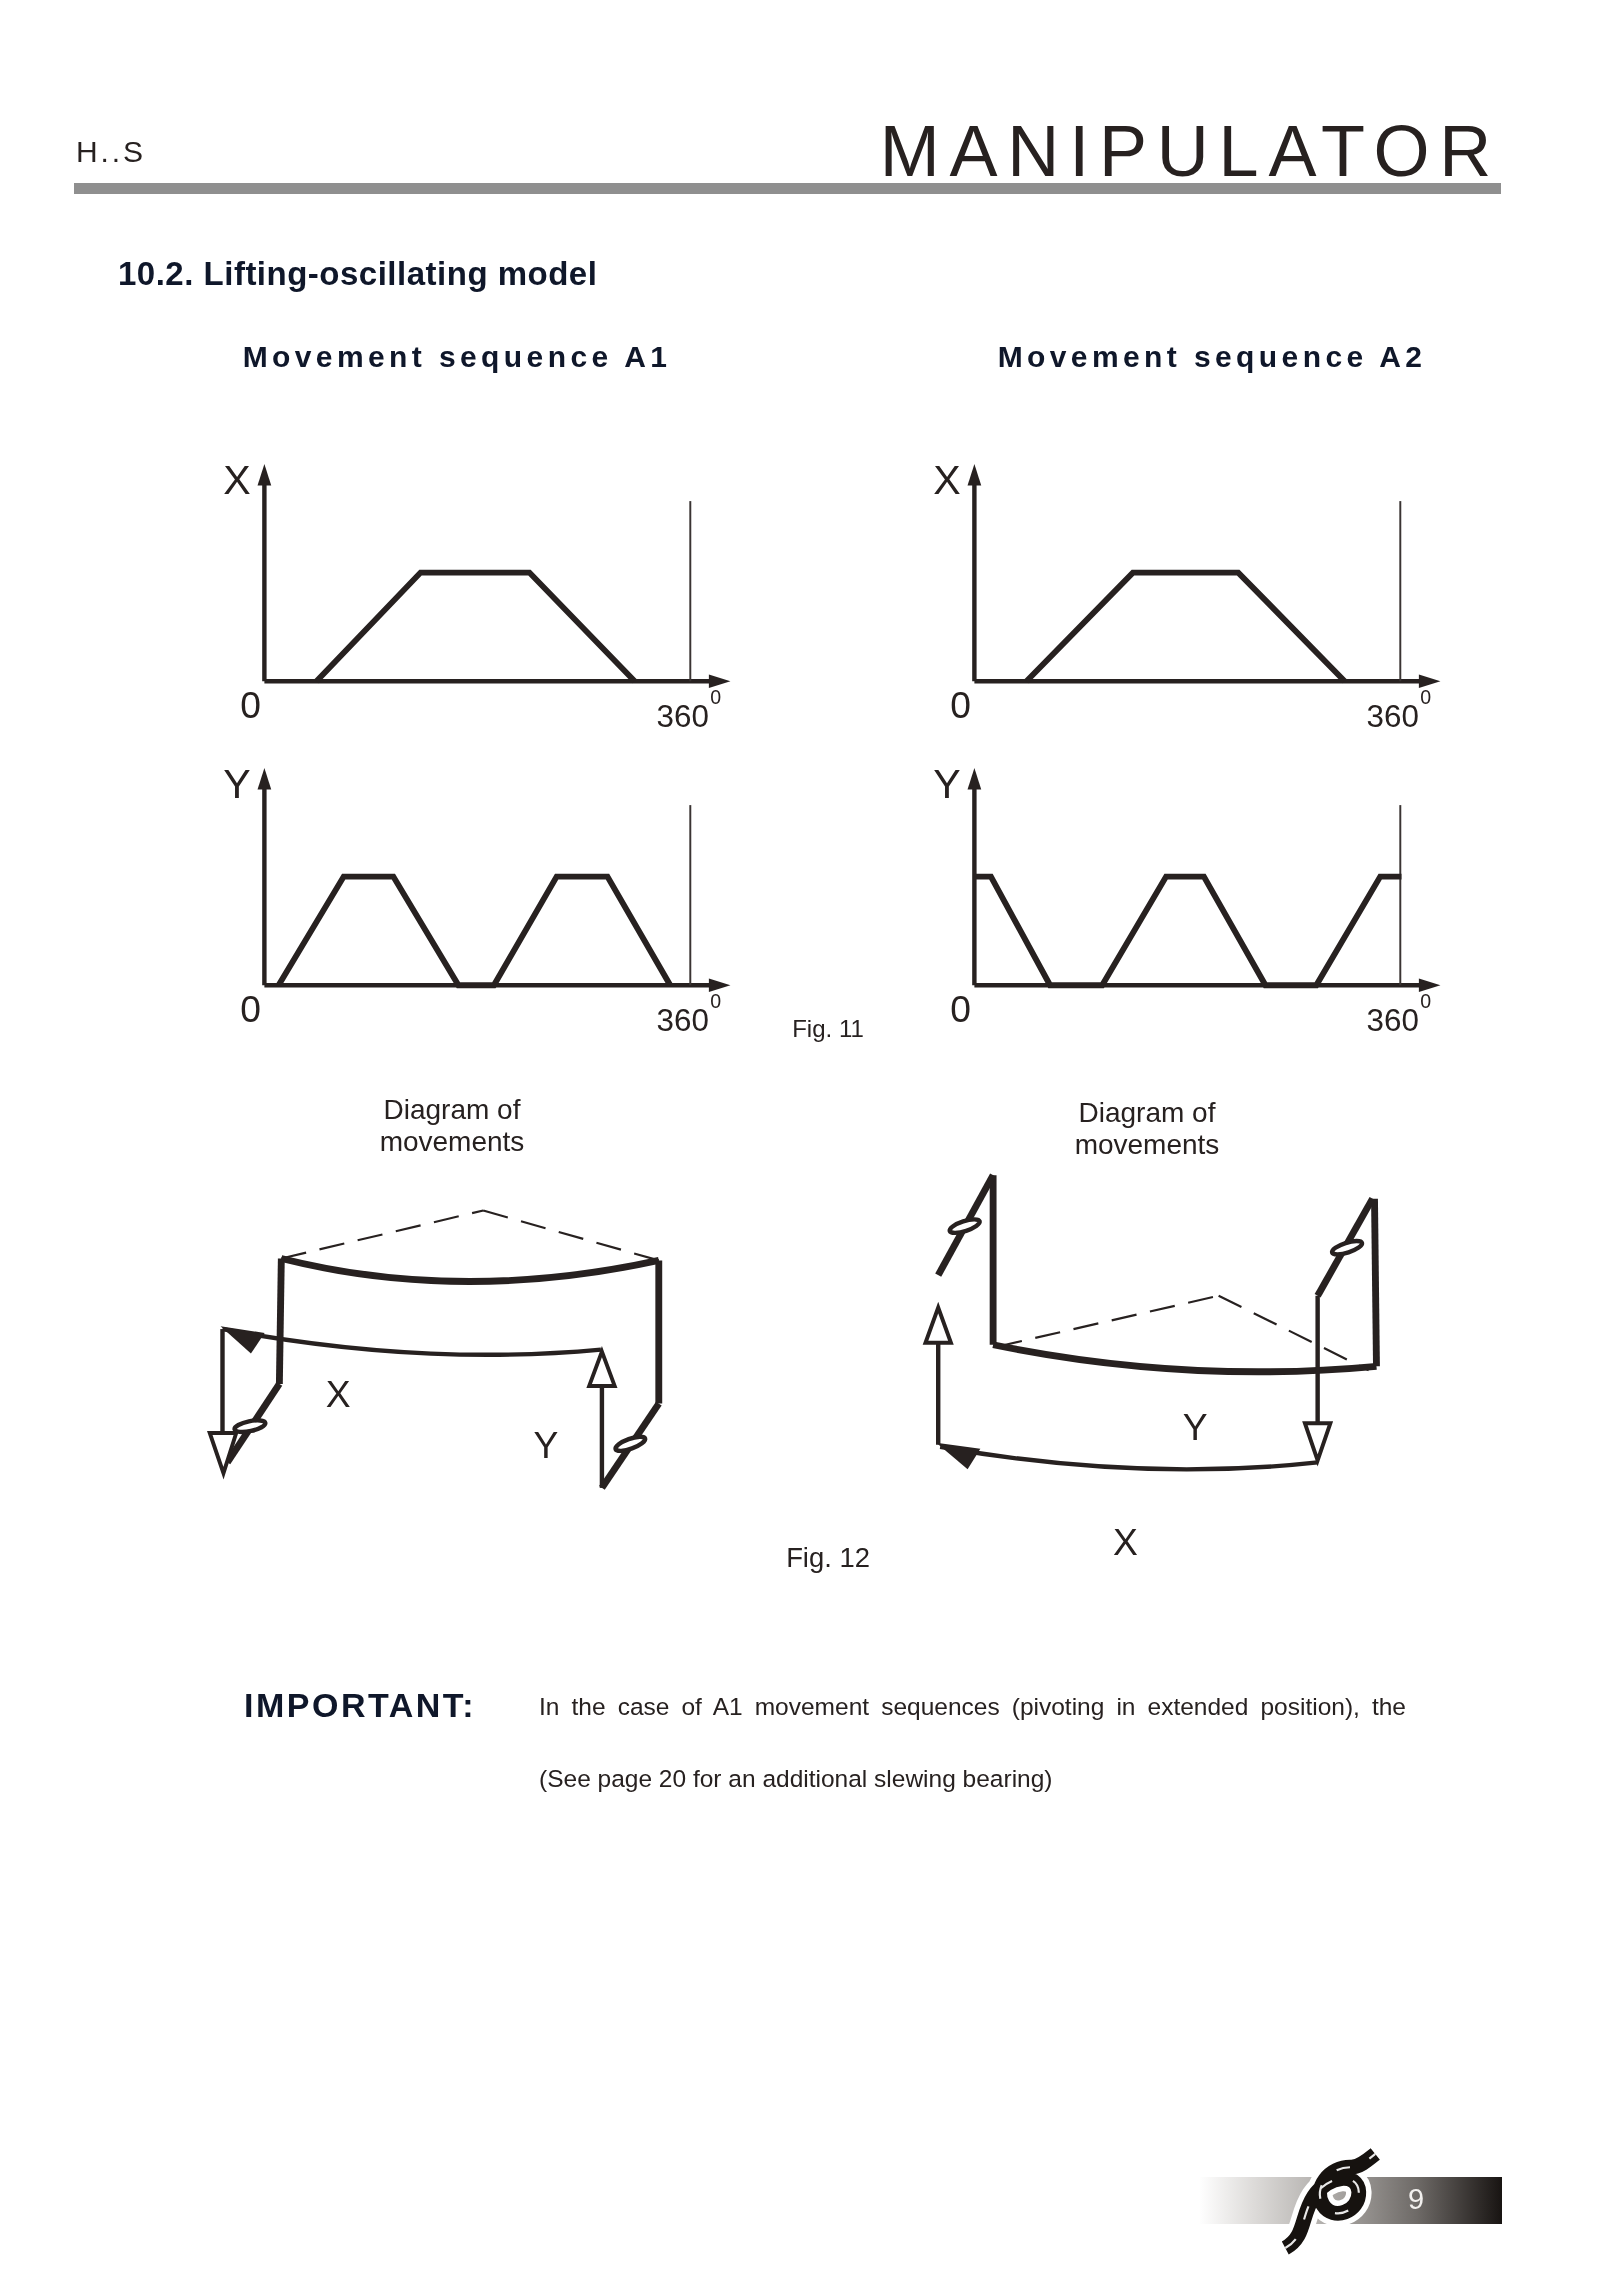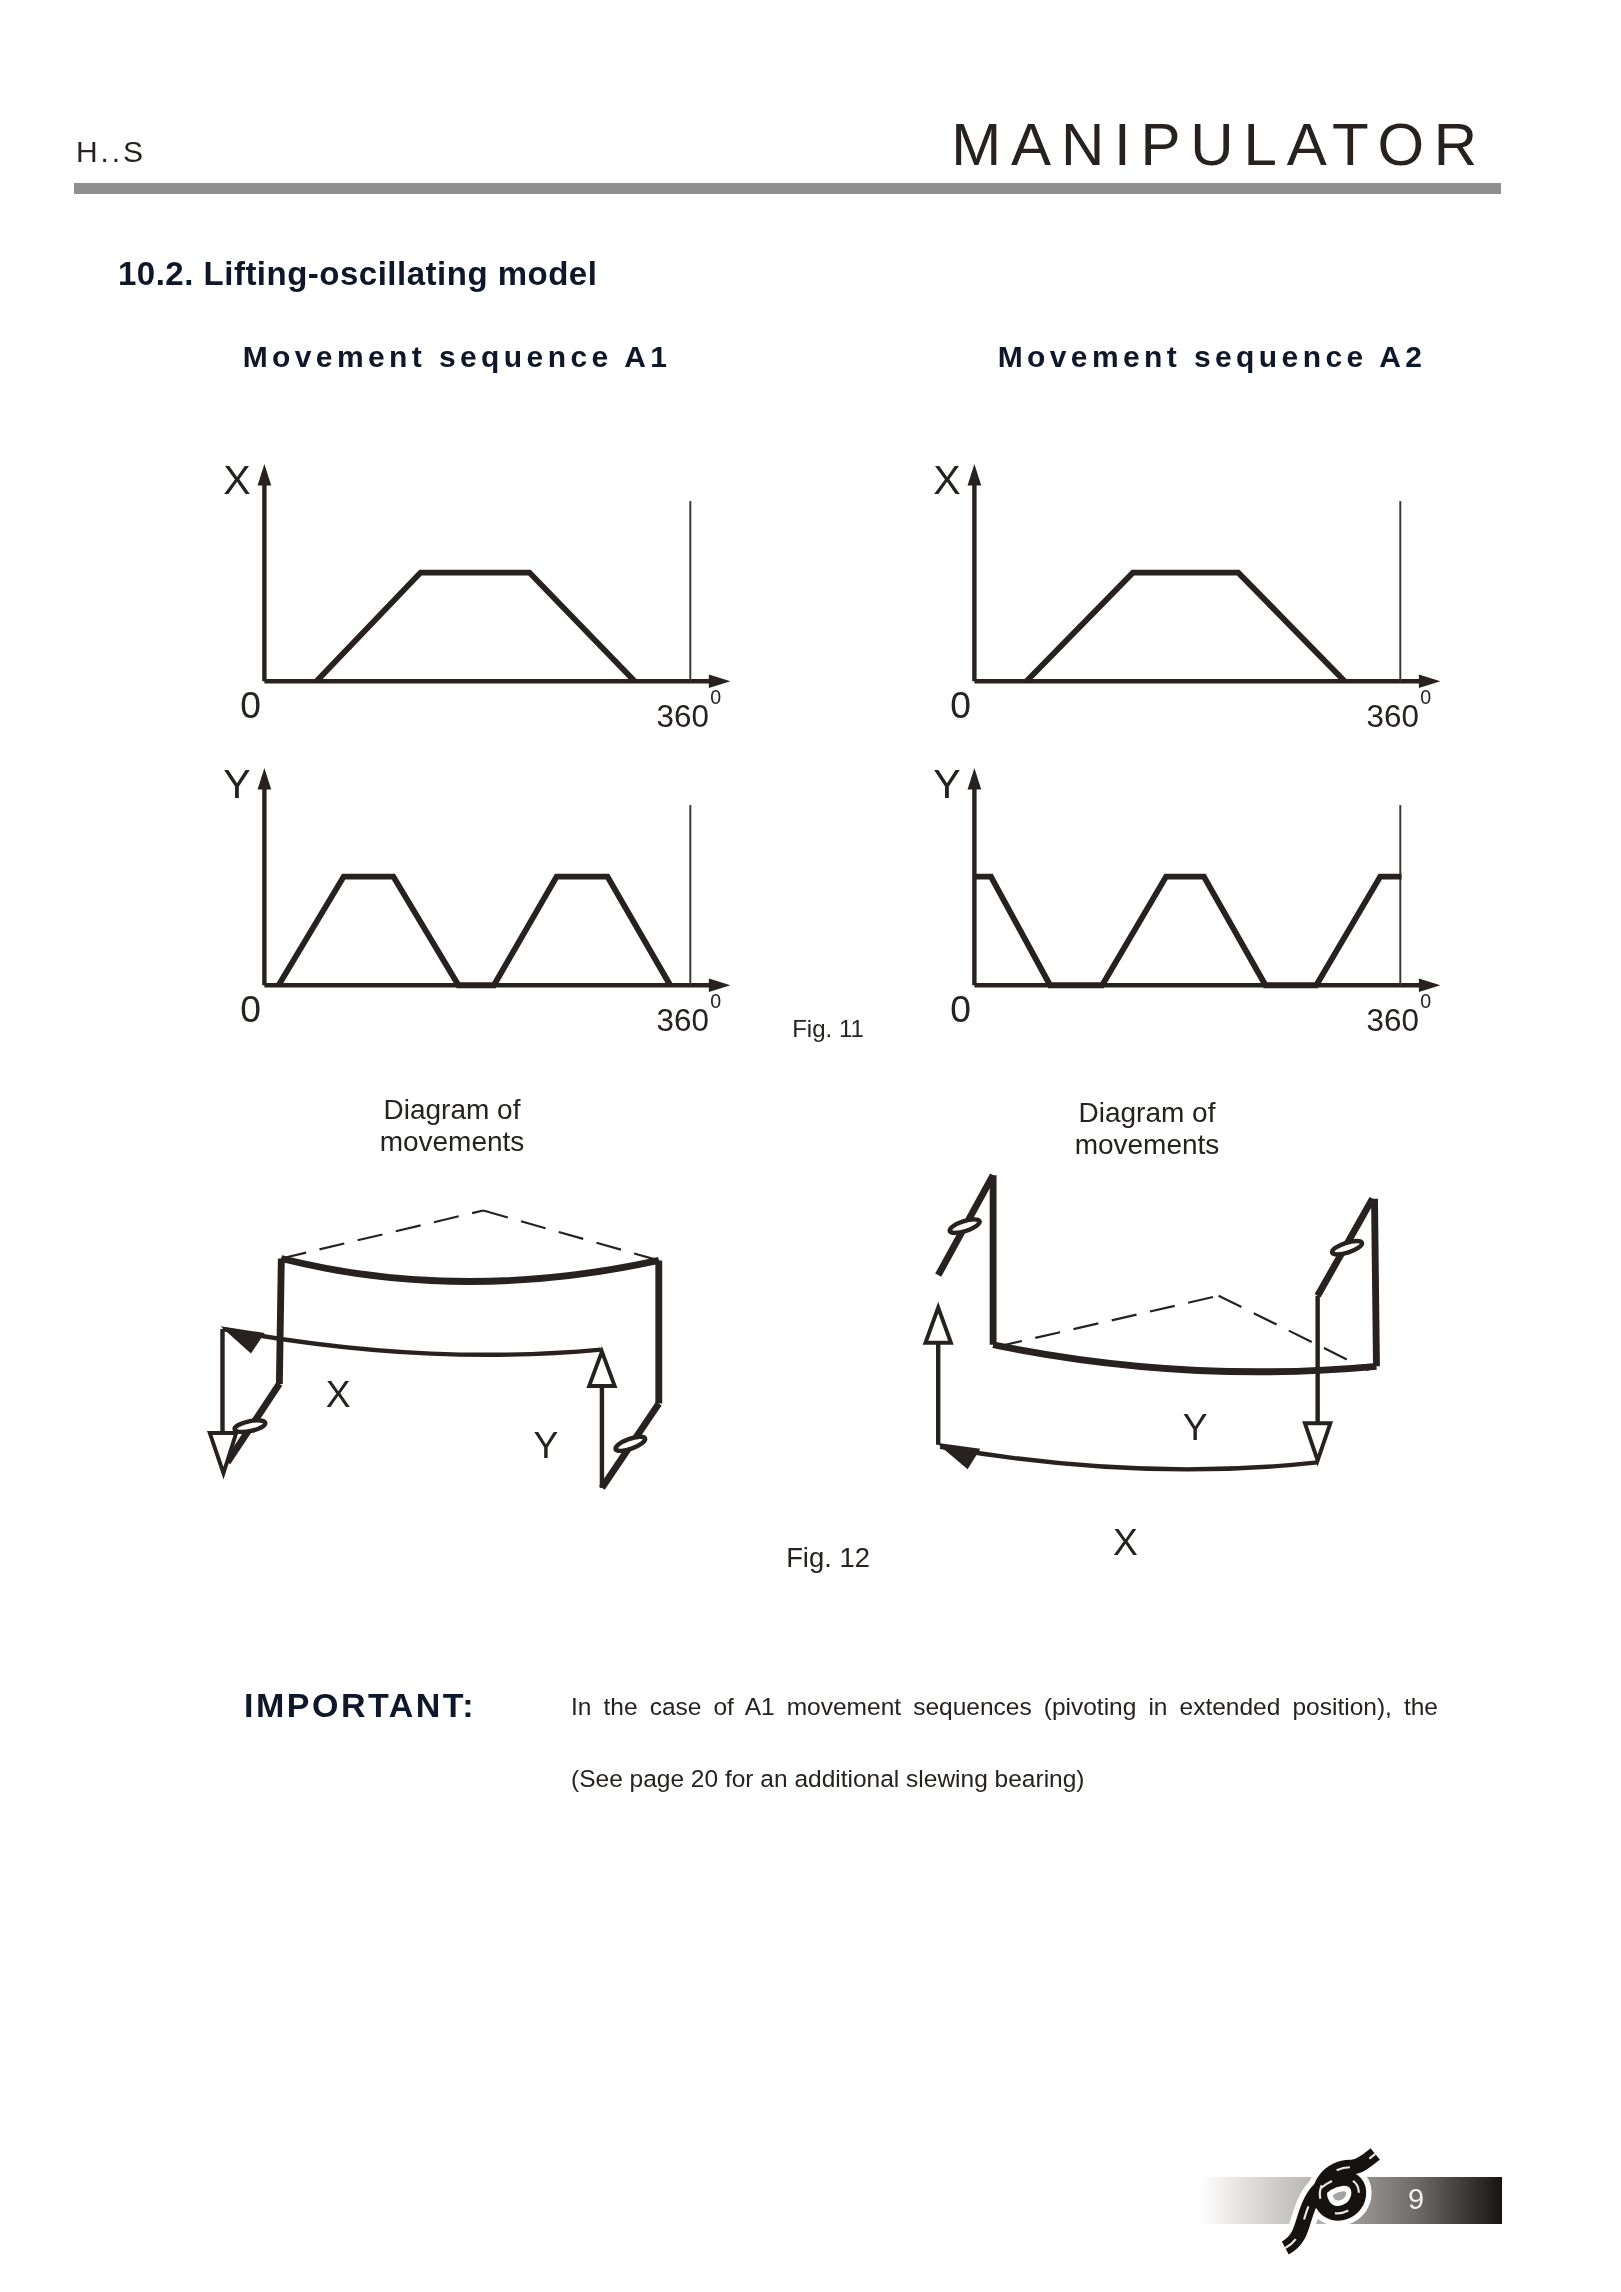--- a/index.html
+++ b/index.html
@@ -5,42 +5,42 @@
   html,body{margin:0;padding:0;}
   body{
     width:1621px;height:2293px;position:relative;background:#ffffff;
     font-family:"Liberation Sans",sans-serif;color:#272120;overflow:hidden;
   }
   .abs{position:absolute;}
   .gray-bold{color:#0f172a;font-weight:bold;}
   .center{text-align:center;}
   
   .hs-code{left:76px;top:135px;font-size:30px;letter-spacing:2.9px;color:#272120;}
-  .brand{right:134px;top:110px;font-size:60px;letter-spacing:9.8px;color:#272120;}
+  .brand{right:120px;top:110px;font-size:72px;letter-spacing:9.8px;color:#272120;}
   .header-rule{left:74px;top:183px;width:1427px;height:10.8px;background:#8f8f8f;}
   
   .section-title{left:118px;top:255px;font-size:33px;letter-spacing:0.5px;}
   .col-head-a1{left:228px;top:340px;width:458px;font-size:30px;letter-spacing:4.4px;}
   .col-head-a2{left:983px;top:340px;width:458px;font-size:30px;letter-spacing:4.4px;}
   
   .chart{width:568px;height:328px;}
   .chart-a1x{left:186px;top:412px;}
   .chart-a2x{left:896px;top:412px;}
   .chart-a1y{left:186px;top:716px;}
   .chart-a2y{left:896px;top:716px;}
   
   .fig11{left:686px;top:1015px;width:284px;font-size:24px;}
   .fig12{left:686px;top:1542px;width:284px;font-size:27.4px;}
   .diag-cap-left{left:310px;top:1094px;width:284px;font-size:28px;}
   .diag-cap-right{left:1005px;top:1097px;width:284px;font-size:28px;}
   
   .diagrams{left:147px;top:1127px;width:1353px;height:461px;}
   
   .important-label{left:244px;top:1686px;font-size:34px;letter-spacing:2.5px;}
-  .important-body{left:539px;top:1689px;width:867px;font-size:24.5px;line-height:36px;color:#272120;margin-left:32px;}
+  .important-body{left:539px;top:1689px;width:867px;font-size:24.5px;line-height:36px;color:#272120;}
   .just{text-align:justify;}
   .just::after{content:"";display:inline-block;width:100%;height:0;}
   
   .footer-bar{left:1199px;top:2177px;width:303px;height:47px;
     background:linear-gradient(90deg,#ffffff 0%,#dddbd9 18%,#aaa7a4 45%,#6e6a67 72%,#181412 100%);}
   .footer-page{left:1408px;top:2183px;font-size:29px;color:#f2f0ee;}
   .footer-logo{left:1271px;top:2143px;width:118px;height:113px;}
   svg text{font-family:"Liberation Sans",sans-serif;}
 </style>
 </head>

